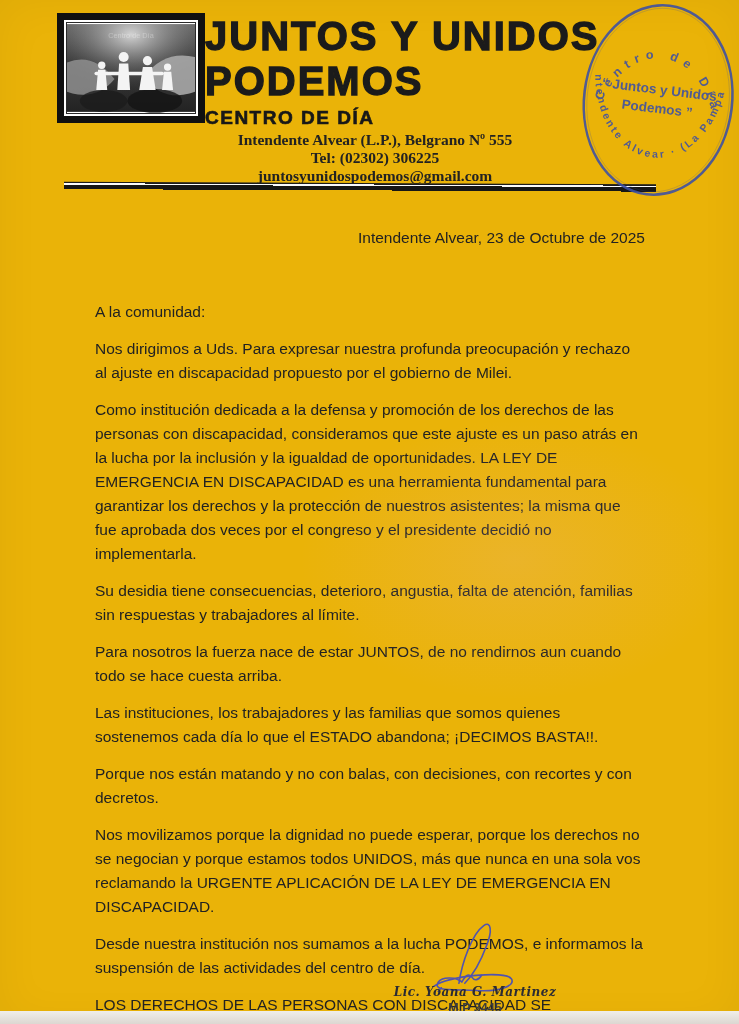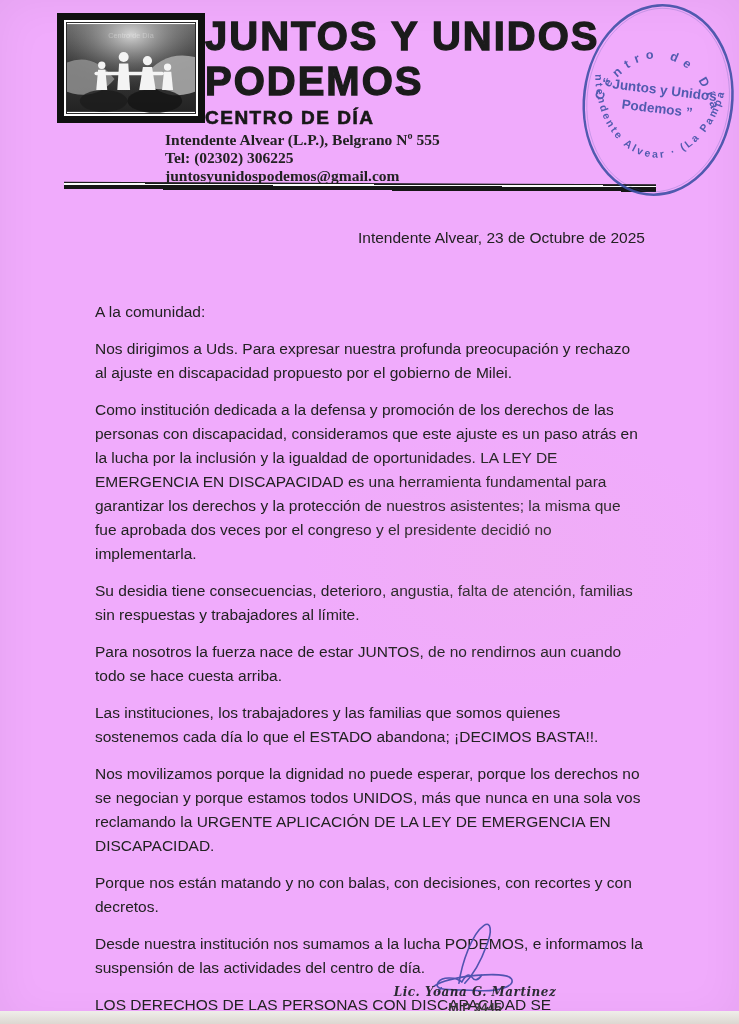--- a/index.html
+++ b/index.html
@@ -1,18 +1,18 @@
 <!DOCTYPE html>
 <html><head>
 <meta charset="utf-8">
 <style>
   html,body{margin:0;padding:0;background:#e9e7e4;}
   .page{
     position:relative;width:739px;height:1024px;margin:0 auto;
-    background:#f0abfc;overflow:hidden;
+    background:#eab308;overflow:hidden;
     font-family:"Liberation Sans",sans-serif;color:#1d1d1f;
     box-shadow:inset 0 0 45px rgba(0,0,0,.05);
   }
   
   .logo-frame{
     position:absolute;left:57px;top:13px;width:130px;height:92px;
     border:7px solid #101010;background:#fff;padding:2px;
   }
   .logo-inner{width:100%;height:100%;border:1px solid #2a2a2a;box-sizing:border-box;overflow:hidden;}
   .logo-inner svg{display:block;width:100%;height:100%;}
@@ -20,21 +20,21 @@
   .title-line1,.title-line2{
     font-weight:bold;font-size:40px;line-height:44px;letter-spacing:2px;
     color:#1b1b1b;-webkit-text-stroke:1.3px #1b1b1b;white-space:nowrap;
   }
   .title-line2{line-height:46px;}
   .org-subtitle{
     font-weight:bold;font-size:19px;letter-spacing:1.5px;margin-top:3px;
     color:#181818;-webkit-text-stroke:.6px #181818;
   }
   .contact-block{
-    position:absolute;left:165px;top:131px;width:420px;
+    position:absolute;left:165px;top:131px;width:420px;text-align:center;
     font-family:"Liberation Serif",serif;font-weight:bold;
     font-size:15.5px;line-height:18px;color:#222;
   }
   .header-rule{
     position:absolute;left:64px;top:183px;width:592px;height:8px;
     transform:rotate(.25deg);
     background:linear-gradient(#1c1c1c 0 18%,#fbfbfb 18% 36%,#161616 36% 92%,transparent 92%);
   }
   
   .stamp{position:absolute;left:577px;top:1px;width:162px;height:200px;transform:rotate(7deg);opacity:.88;}
@@ -140,22 +140,22 @@
   </div>
 
   <div class="letter-body">
     <div class="date-line">Intendente Alvear, 23 de Octubre de 2025</div>
     <div class="salutation">A la comunidad:</div>
     <p>Nos dirigimos a Uds. Para expresar nuestra profunda preocupación y rechazo al ajuste en discapacidad propuesto por el gobierno de Milei.</p>
     <p>Como institución dedicada a la defensa y promoción de los derechos de las personas con discapacidad, consideramos que este ajuste es un paso atrás en la lucha por la inclusión y la igualdad de oportunidades. LA LEY DE EMERGENCIA EN DISCAPACIDAD es una herramienta fundamental para garantizar los derechos y la protección de nuestros asistentes; la misma que fue aprobada dos veces por el congreso y el presidente decidió no implementarla.</p>
     <p>Su desidia tiene consecuencias, deterioro, angustia, falta de atención, familias sin respuestas y trabajadores al límite.</p>
     <p>Para nosotros la fuerza nace de estar JUNTOS, de no rendirnos aun cuando todo se hace cuesta arriba.</p>
     <p>Las instituciones, los trabajadores y las familias que somos quienes sostenemos cada día lo que el ESTADO abandona; ¡DECIMOS BASTA!!.</p>
+    <p>Porque nos están matando y no con balas, con decisiones, con recortes y con decretos.</p>
     <p>Nos movilizamos porque la dignidad no puede esperar, porque los derechos no se negocian y porque estamos todos UNIDOS, más que nunca en una sola vos reclamando la URGENTE APLICACIÓN DE LA LEY DE EMERGENCIA EN DISCAPACIDAD.</p>
-    <p>Porque nos están matando y no con balas, con decisiones, con recortes y con decretos.</p>
     <p>Desde nuestra institución nos sumamos a la lucha PODEMOS, e informamos la suspensión de las actividades del centro de día.</p>
     <p>LOS DERECHOS DE LAS PERSONAS CON DISCAPACIDAD SE DEFIENDEN GOBIERNE QUIÉN GOBIERNE!!</p>
   </div>
 
   <div class="signature-block">
     <svg width="180" height="70" viewBox="0 0 160 96">
       <g fill="none" stroke="#5053b0" stroke-width="2.2" stroke-linecap="round">
         <path d="M 58,84 C 62,56 76,16 92,5 C 102,-2 104,12 96,32 C 88,54 76,74 66,84"></path>
         <path d="M 24,88 C 44,74 122,66 130,78 C 136,88 112,96 82,94 C 52,92 20,96 30,82 C 36,74 54,76 62,82"></path>
         <path d="M 62,82 c 6,-10 10,-12 14,-6 c 3,5 9,4 13,-3"></path>

